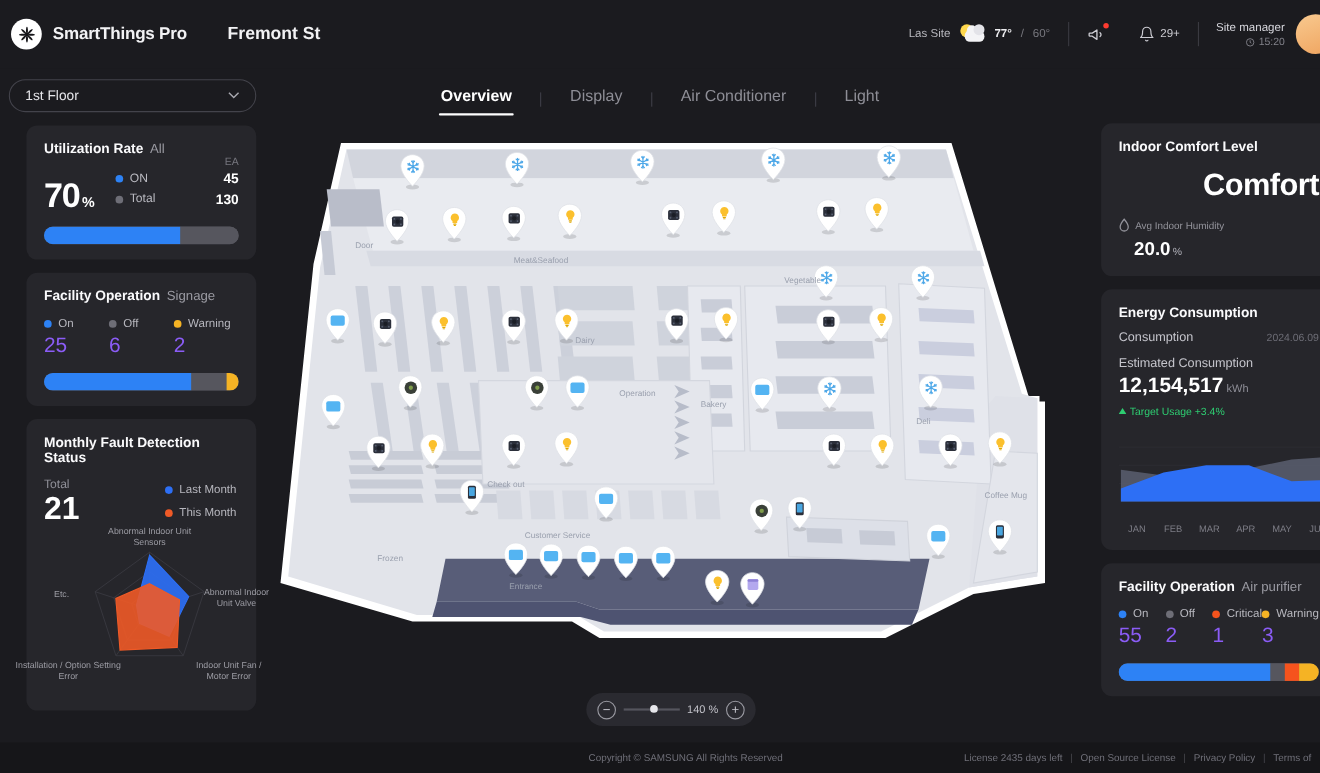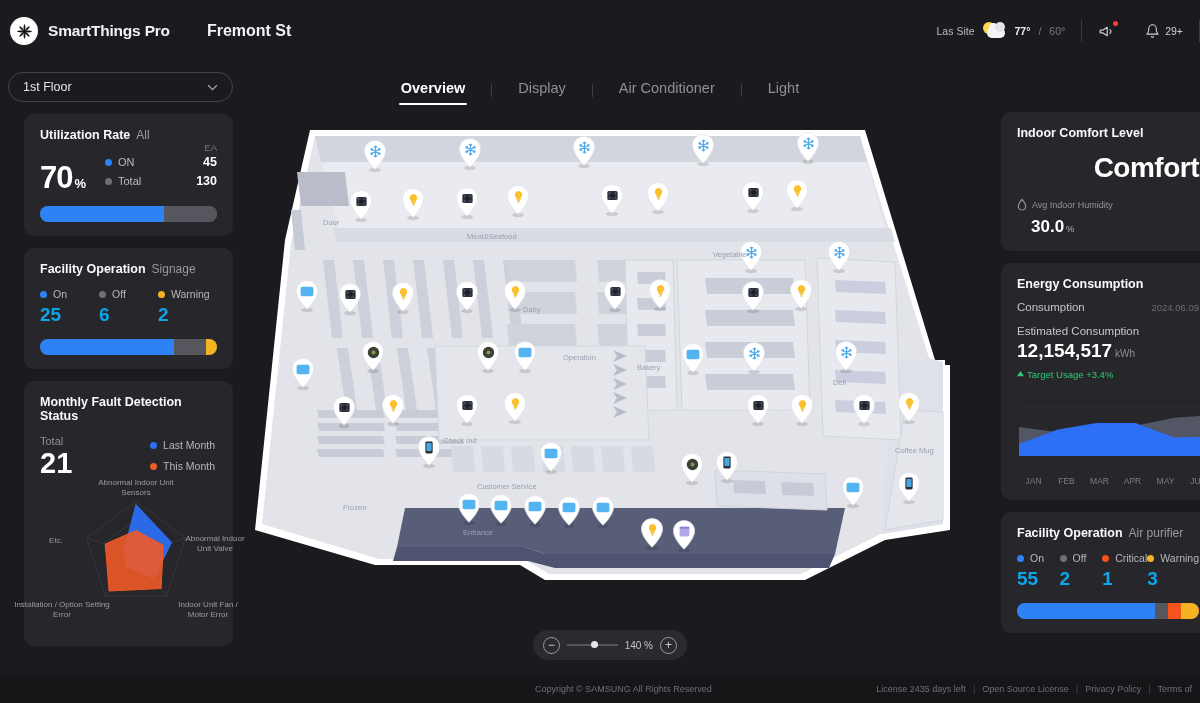--- a/index.html
+++ b/index.html
@@ -120,21 +120,21 @@
   .bar-track {
     height: 16px; border-radius: 8px; background: #56565e; overflow: hidden;
     display: flex; margin-top: 13px;
   }
   .bar-seg { height: 100%; }
 
   
   .fo-legend { display: flex; margin-top: 12px; }
   .fo-item { flex: 1; }
   .fo-top { display: flex; align-items: center; font-size: 10.5px; color: #b6b6bd; }
-  .fo-num { font-size: 19px; font-weight: bold; color: #0ea5e9; margin-top: 4px; }
+  .fo-num { font-size: 19px; font-weight: normal; color: #8b5cf6; margin-top: 4px; }
 
   
   .fd-total-label { font-size: 11px; color: #8f8f98; margin-top: 12px; }
   .fd-total { font-size: 29px; font-weight: bold; color: #ffffff; margin-top: 2px; line-height: 1; }
   .fd-legend { position: absolute; right: 18px; top: 58px; }
   .fd-leg-line { display: flex; align-items: center; font-size: 10.5px; color: #b6b6bd; margin-bottom: 9px; }
 
   .radar-wrap { position: relative; height: 150px; margin-top: 4px; }
   .radar-lbl {
     position: absolute; font-size: 8px; color: #9c9ca4; text-align: center; line-height: 1.25;
@@ -245,20 +245,33 @@
       <span style="width:14px"></span>
       <span class="icon-btn">
         <svg width="15" height="16" viewBox="0 0 24 24" fill="none" stroke="#cdcdd3" stroke-width="1.7" stroke-linecap="round" stroke-linejoin="round">
           <path d="M18 8A6 6 0 0 0 6 8c0 7-3 9-3 9h18s-3-2-3-9"></path>
           <path d="M13.7 21a2 2 0 0 1-3.4 0"></path>
         </svg>
         <span class="notif-count">29+</span>
       </span>
     </div>
     <div class="hr-sep"></div>
+    <div class="profile">
+      <div class="profile-text">
+        <div class="profile-role">Site manager</div>
+        <div class="profile-time">
+          <svg width="9" height="9" viewBox="0 0 24 24" fill="none" stroke="#83838b" stroke-width="2.2">
+            <circle cx="12" cy="12" r="9"></circle>
+              <path d="M12 7v5l3 2"></path>
+          </svg>
+          <span>15:20</span>
+        </div>
+      </div>
+      <div class="avatar"></div>
+    </div>
   </div>
 </div>
 
 <div class="tabs">
   <div class="tab active">Overview</div>
   <div class="tab-div"></div>
   <div class="tab">Display</div>
   <div class="tab-div"></div>
   <div class="tab">Air Conditioner</div>
   <div class="tab-div"></div>
@@ -381,21 +394,21 @@
     <div class="comfort-big">Comfort</div>
     <div class="comfort-stats">
       <div class="cs-col">
         <div class="cs-head">
           <svg width="10" height="14" viewBox="0 0 12 16" fill="none" stroke="#93939b" stroke-width="1.4">
             <path d="M6 1.2C6 1.2 1.6 6.4 1.6 9.6a4.4 4.4 0 1 0 8.8 0C10.4 6.4 6 1.2 6 1.2z"></path>
           </svg>
           <span>Avg Indoor Humidity</span>
         </div>
         <div class="cs-val">
-          <span>30.0</span><span class="u">%</span>
+          <span>20.0</span><span class="u">%</span>
         </div>
       </div>
     </div>
   </div>
 
   <div class="card">
     <div class="card-title">Energy Consumption</div>
     <div class="ec-row">
       <span class="ec-label">Consumption</span>
       <span class="ec-date">2024.06.09</span>

